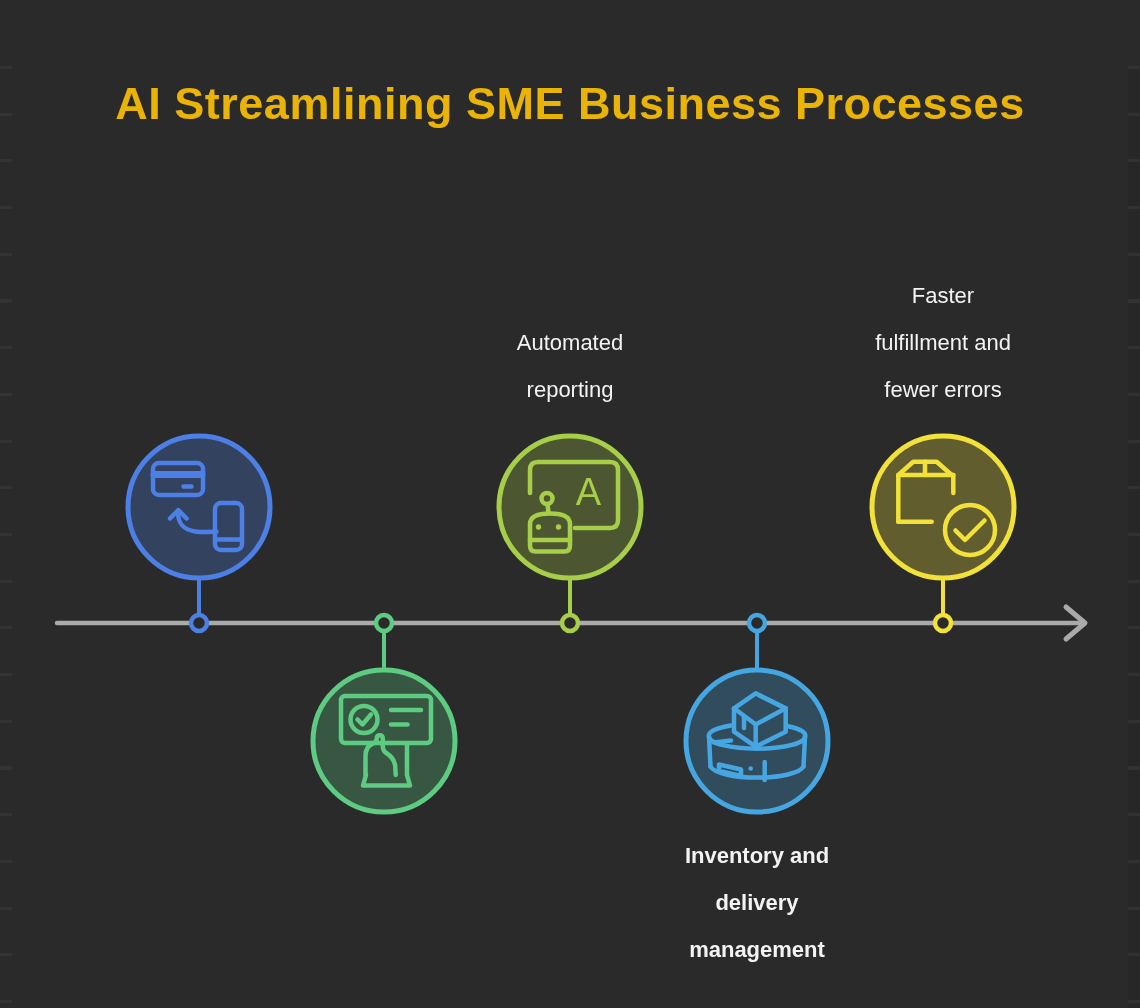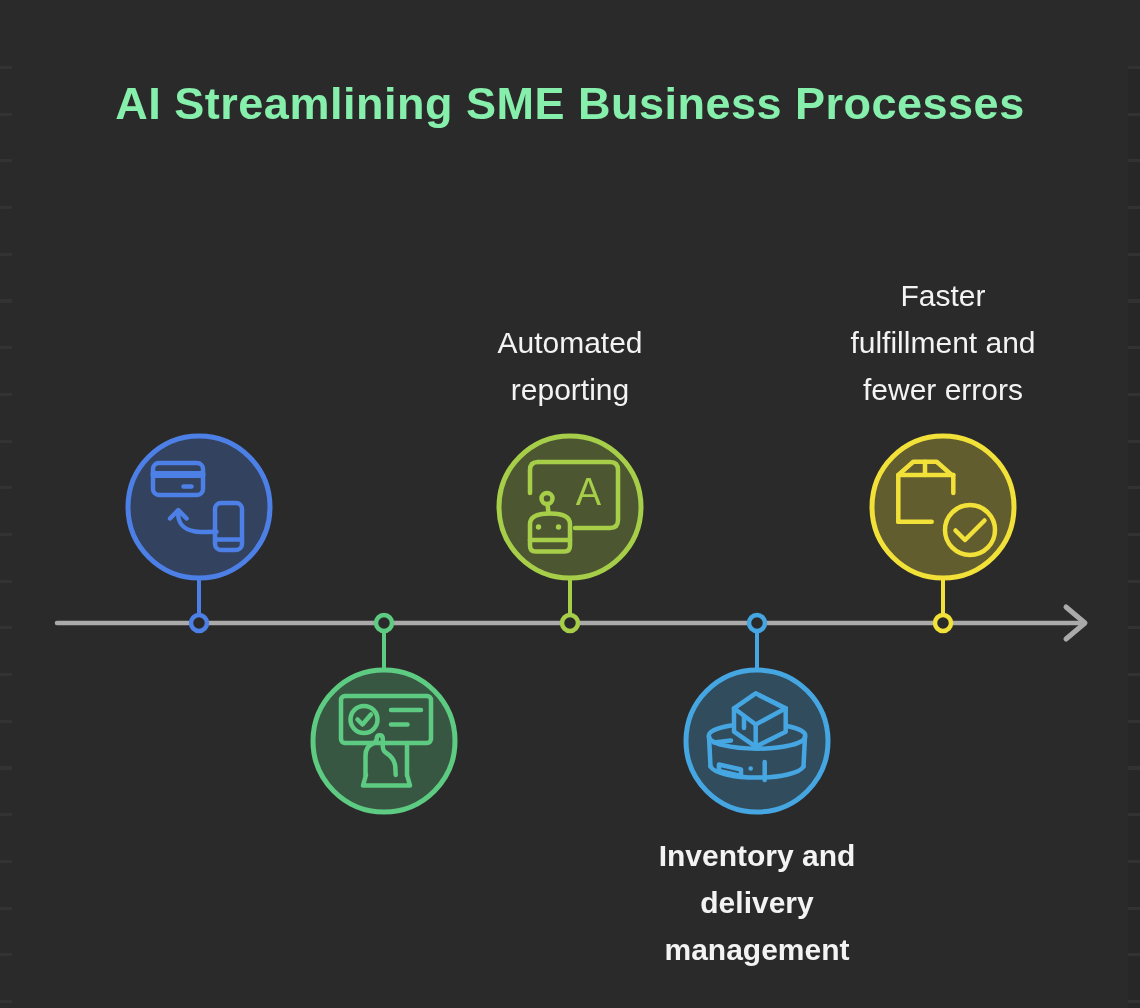--- a/index.html
+++ b/index.html
@@ -17,21 +17,21 @@
     background:repeating-linear-gradient(to bottom,
       #3a3a3a 0px,#3a3a3a 3px,transparent 3px,transparent 46.7px);
     opacity:.55;
   }
   .edge-ticks.left{left:0;}
   .edge-ticks.right{right:0;background-color:#252525;}
 
   .title{
     position:absolute;top:48px;left:0;width:100%;
     text-align:center;
-    font-size:45px;font-weight:bold;color:#86efac;
+    font-size:45px;font-weight:bold;color:#eab308;
     line-height:52px;letter-spacing:.5px;
   }
 
   svg.diagram{position:absolute;left:0;top:0;}
 
   .axis-line{stroke:#aaaaaa;stroke-width:4.5;stroke-linecap:round;}
   .axis-arrow{stroke:#aaaaaa;stroke-width:5;fill:none;stroke-linecap:round;stroke-linejoin:round;}
 
   .step .bubble{fill:currentColor;fill-opacity:.28;stroke:currentColor;stroke-width:5;}
   .step .connector{stroke:currentColor;stroke-width:4;}
@@ -43,21 +43,21 @@
   .icon .thick{stroke-width:7;}
   .icon .fill-dot{fill:currentColor;stroke:none;}
   .icon text{
     fill:currentColor;stroke:none;
     font-family:"Liberation Sans", sans-serif;
     font-size:38px;font-weight:400;text-anchor:middle;
   }
 
   .label{
     position:absolute;width:380px;text-align:center;
-    color:#f3f3f3;font-size:30px;line-height:47px;
+    color:#f3f3f3;font-size:22px;line-height:47px;
     white-space:pre-line;
   }
   .label-0{left:9px;   top:366px;}
   .label-1{left:194px; top:832px;}
   .label-2{left:380px; top:319px;}
   .label-3{left:567px; top:832px;font-weight:bold;}
   .label-4{left:753px; top:272px;}
 </style>
 </head>
 <body style="background: rgb(42, 42, 42);">

